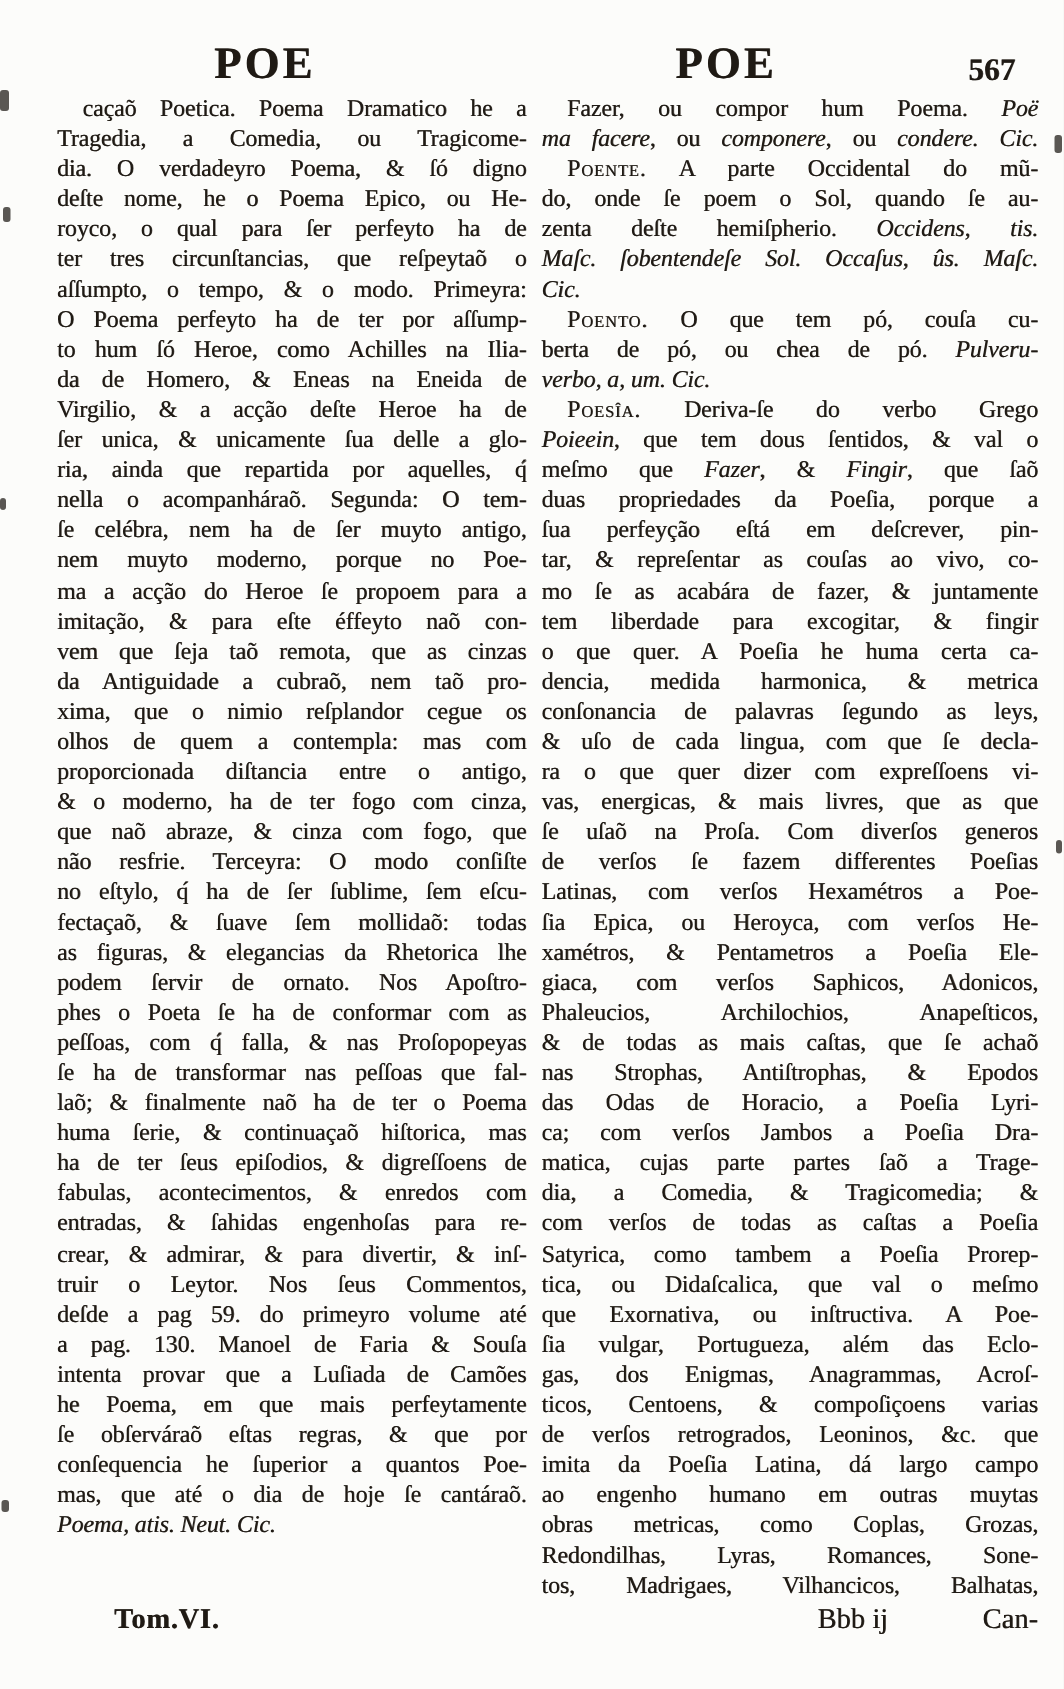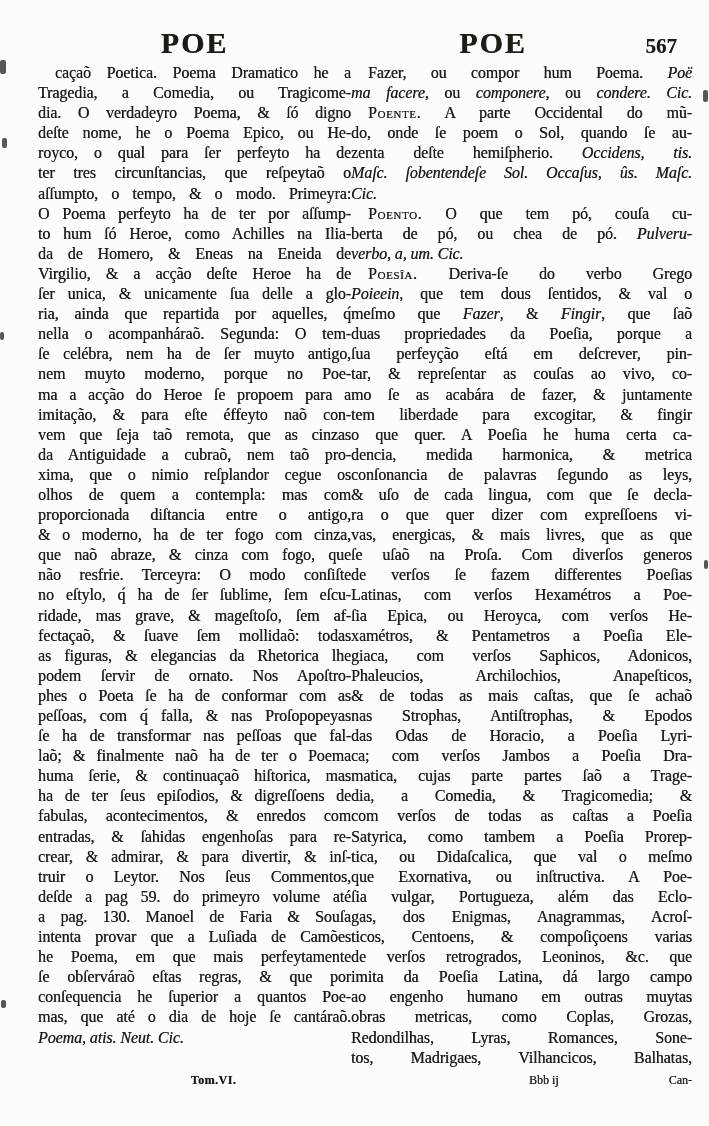--- a/index.html
+++ b/index.html
@@ -10,64 +10,63 @@
   }
   .page{
     position:relative;
     width:709px;height:1126px;
     background:var(--paper,#fcfcfa);
     color:var(--ink,#1f1a14);
     overflow:hidden;
   }
   .header{
     display:flex;
-    padding:26px 18px 0 38px;
+    padding:26px 18px 0 20px;
     height:37px;
     box-sizing:content-box;
   }
   .h-col{position:relative;}
   .h-left{width:313px;text-align:center;}
   .h-right{flex:1;text-align:center;}
   .running{
     font-size:30px;font-weight:bold;letter-spacing:2px;
     text-shadow:0.4px 0.2px 0 rgba(30,24,18,0.8);
   }
   .h-right .running{display:inline-block;transform:translateX(-28px);}
   .pagenum{
     position:absolute;right:14px;top:8px;
     font-size:21px;font-weight:bold;
     text-shadow:0.3px 0.2px 0 rgba(30,24,18,0.7);
   }
   .columns{
     display:flex;
     padding:0 17px 0 38px;
-    gap:0;
+    gap:10px;
   }
   .col{font-size:16px;line-height:20.1px;}
   .col-left{width:313px;}
   .col-right{flex:1;}
   .tline{
     height:20.1px;
     text-align:justify;
     text-align-last:justify;
     letter-spacing:-0.1px;
     text-shadow:0.35px 0.15px 0 rgba(32,26,19,0.75);
     white-space:nowrap;
   }
   .tline.endline{text-align-last:left;}
   .tline.indent{text-indent:17px;}
   .it{font-style:italic;}
   .sc{font-variant:small-caps;letter-spacing:0.6px;}
   .footer{
     display:flex;
     padding:2px 17px 0 38px;
-    gap:10px;
-    font-size:12px;line-height:20px;
+    gap:26px;
+    font-size:19px;line-height:20px;
     text-shadow:0.35px 0.15px 0 rgba(32,26,19,0.75);
-    text-align:center;
   }
   .f-left{width:313px;}
   .f-left span{margin-left:38px;font-weight:bold;letter-spacing:0.5px;}
   .f-right{flex:1;display:flex;align-items:baseline;}
   .f-sp1{width:168px;}
   .f-sp2{flex:1;}
   .speck{
     position:absolute;background:#24201b;border-radius:2px;opacity:0.75;
   }
 </style>
@@ -108,21 +107,20 @@
         <div class="tline"><span class="">imitação, &amp; para eſte éffeyto naõ con-</span></div>
         <div class="tline"><span class="">vem que ſeja taõ remota, que as cinzas</span></div>
         <div class="tline"><span class="">da Antiguidade a cubraõ, nem taõ pro-</span></div>
         <div class="tline"><span class="">xima, que o nimio reſplandor cegue os</span></div>
         <div class="tline"><span class="">olhos de quem a contempla: mas com</span></div>
         <div class="tline"><span class="">proporcionada diſtancia entre o antigo,</span></div>
         <div class="tline"><span class="">&amp; o moderno, ha de ter fogo com cinza,</span></div>
         <div class="tline"><span class="">que naõ abraze, &amp; cinza com fogo, que</span></div>
         <div class="tline"><span class="">não resfrie. Terceyra: O modo conſiſte</span></div>
         <div class="tline"><span class="">no eſtylo, q́ ha de ſer ſublime, ſem eſcu-</span></div>
-        <div class="tline"><span class="">ridade, mas grave, &amp; mageſtoſo, ſem af-</span></div>
         <div class="tline"><span class="">fectaçaõ, &amp; ſuave ſem mollidaõ: todas</span></div>
         <div class="tline"><span class="">as figuras, &amp; elegancias da Rhetorica lhe</span></div>
         <div class="tline"><span class="">podem ſervir de ornato. Nos Apoſtro-</span></div>
         <div class="tline"><span class="">phes o Poeta ſe ha de conformar com as</span></div>
         <div class="tline"><span class="">peſſoas, com q́ falla, &amp; nas Proſopopeyas</span></div>
         <div class="tline"><span class="">ſe ha de transformar nas peſſoas que fal-</span></div>
         <div class="tline"><span class="">laõ; &amp; finalmente naõ ha de ter o Poema</span></div>
         <div class="tline"><span class="">huma ſerie, &amp; continuaçaõ hiſtorica, mas</span></div>
         <div class="tline"><span class="">ha de ter ſeus epiſodios, &amp; digreſſoens de</span></div>
         <div class="tline"><span class="">fabulas, acontecimentos, &amp; enredos com</span></div>

